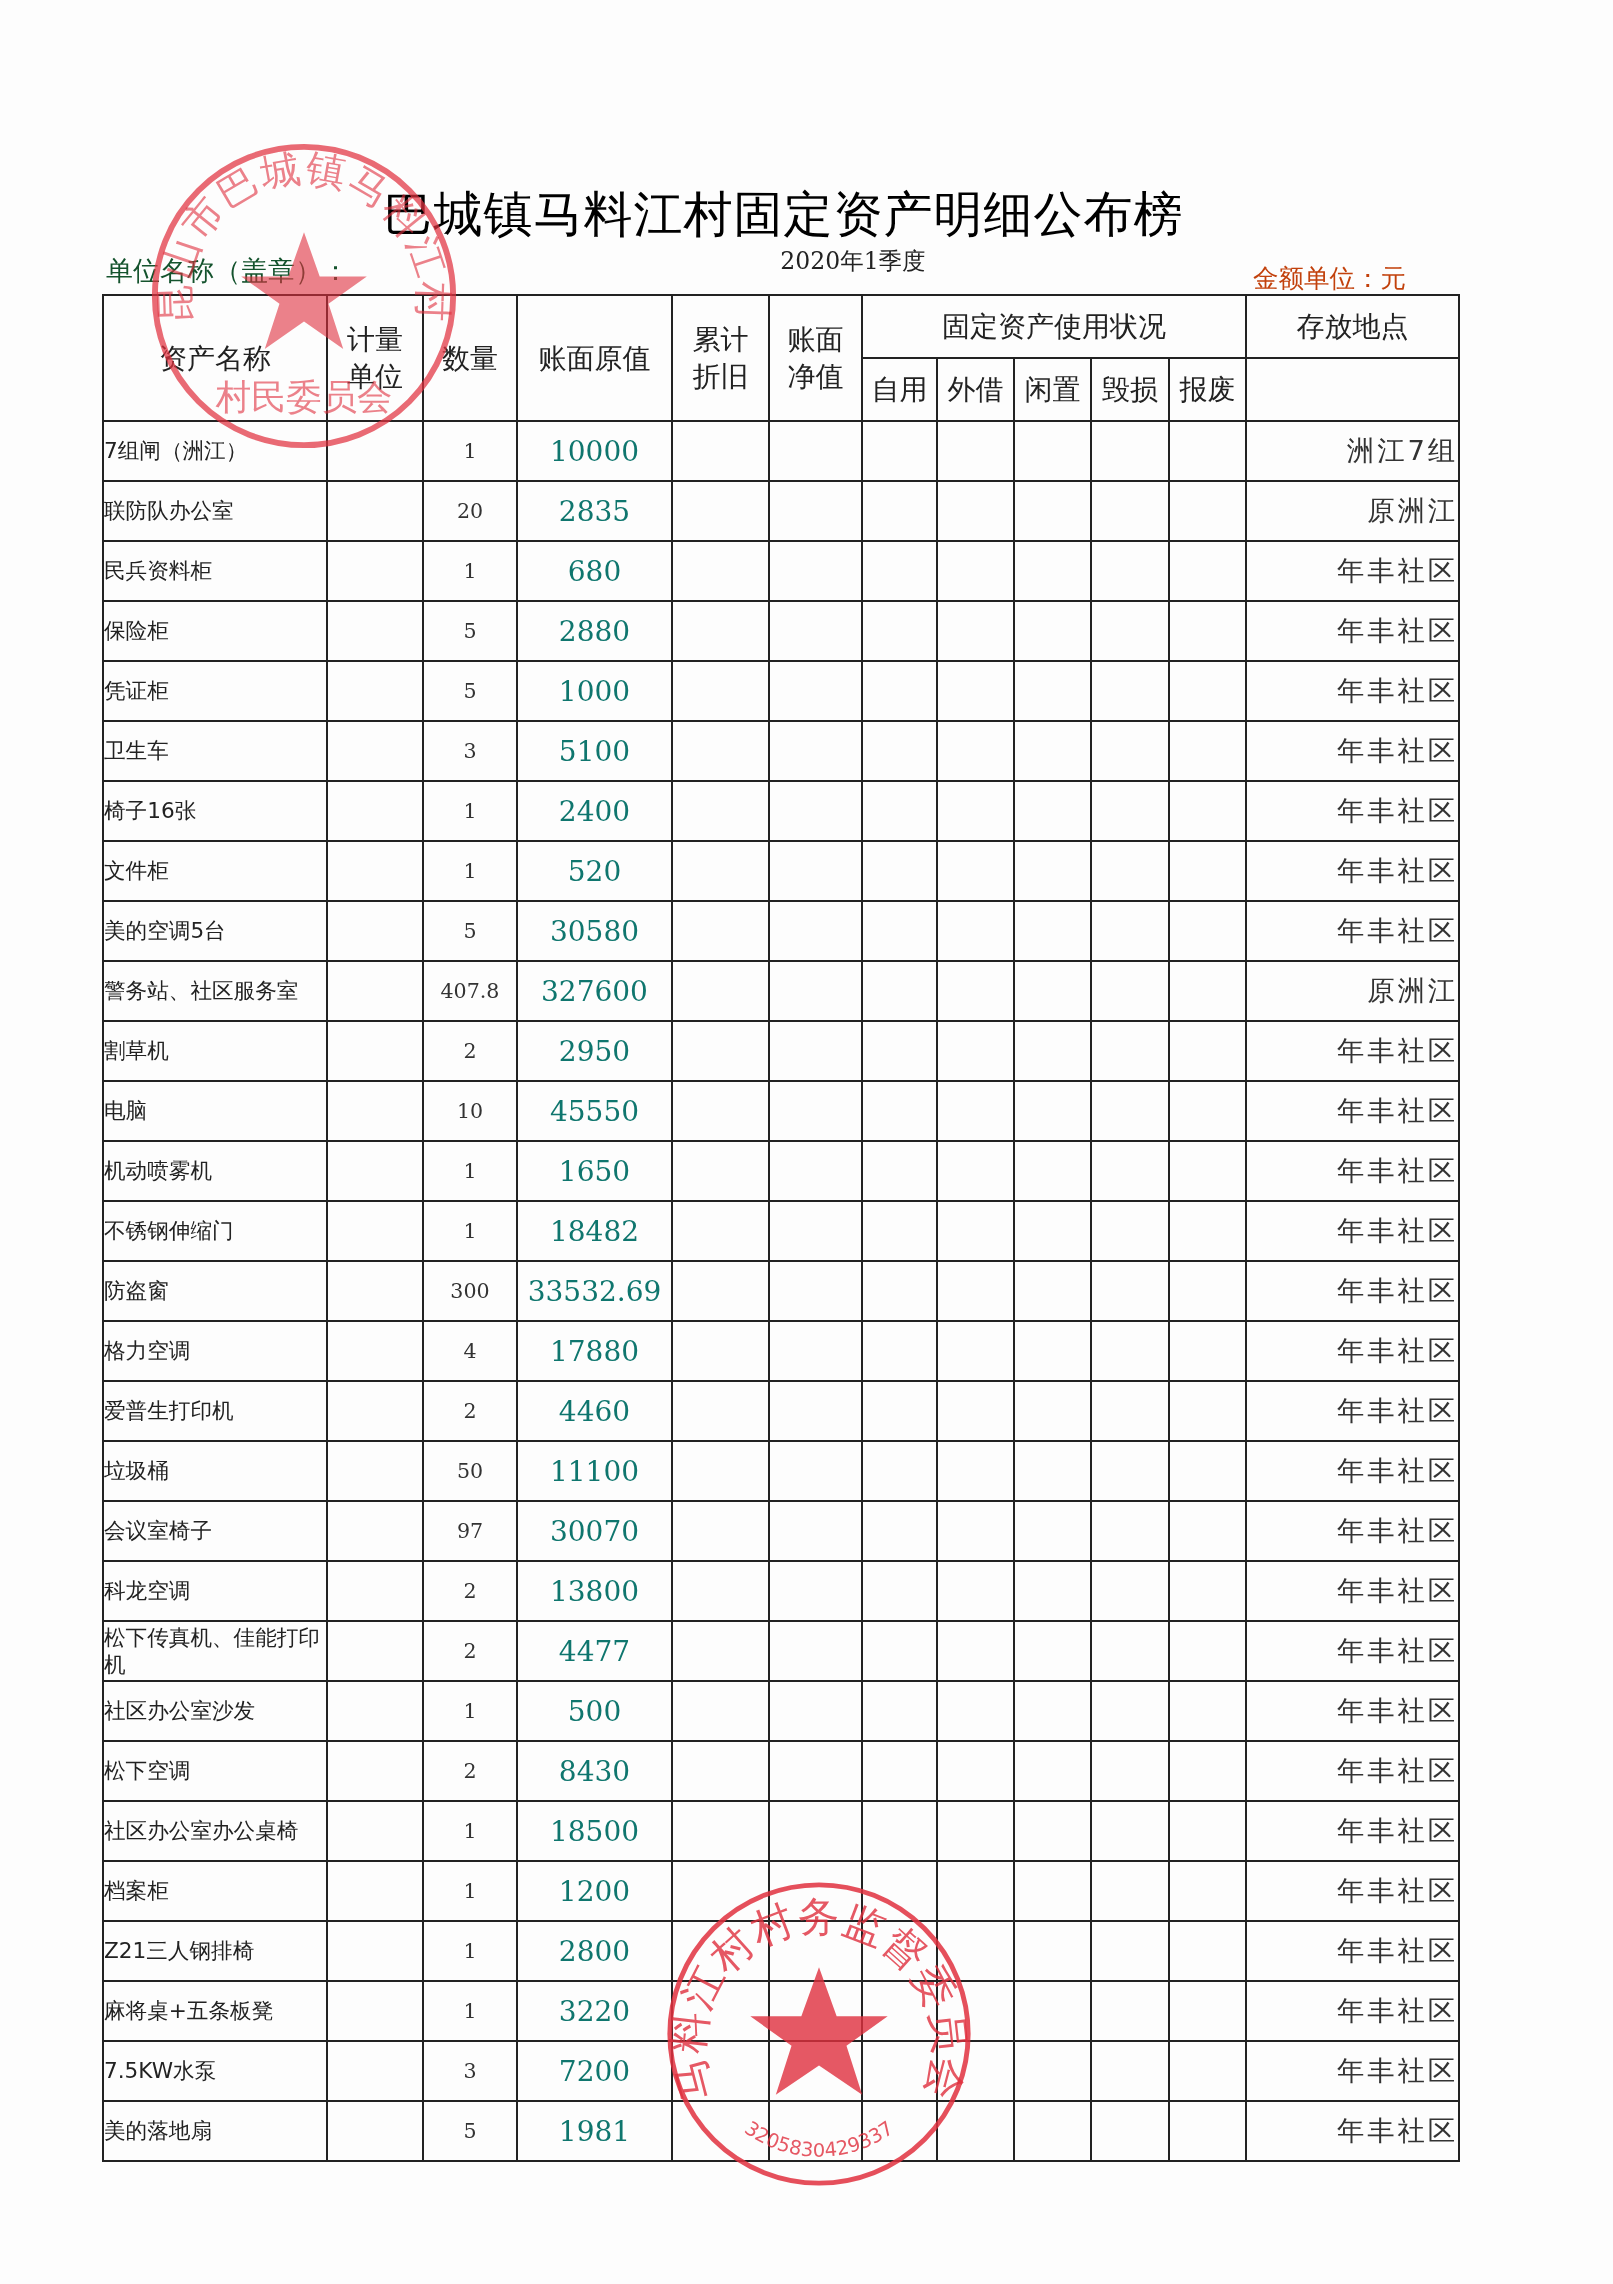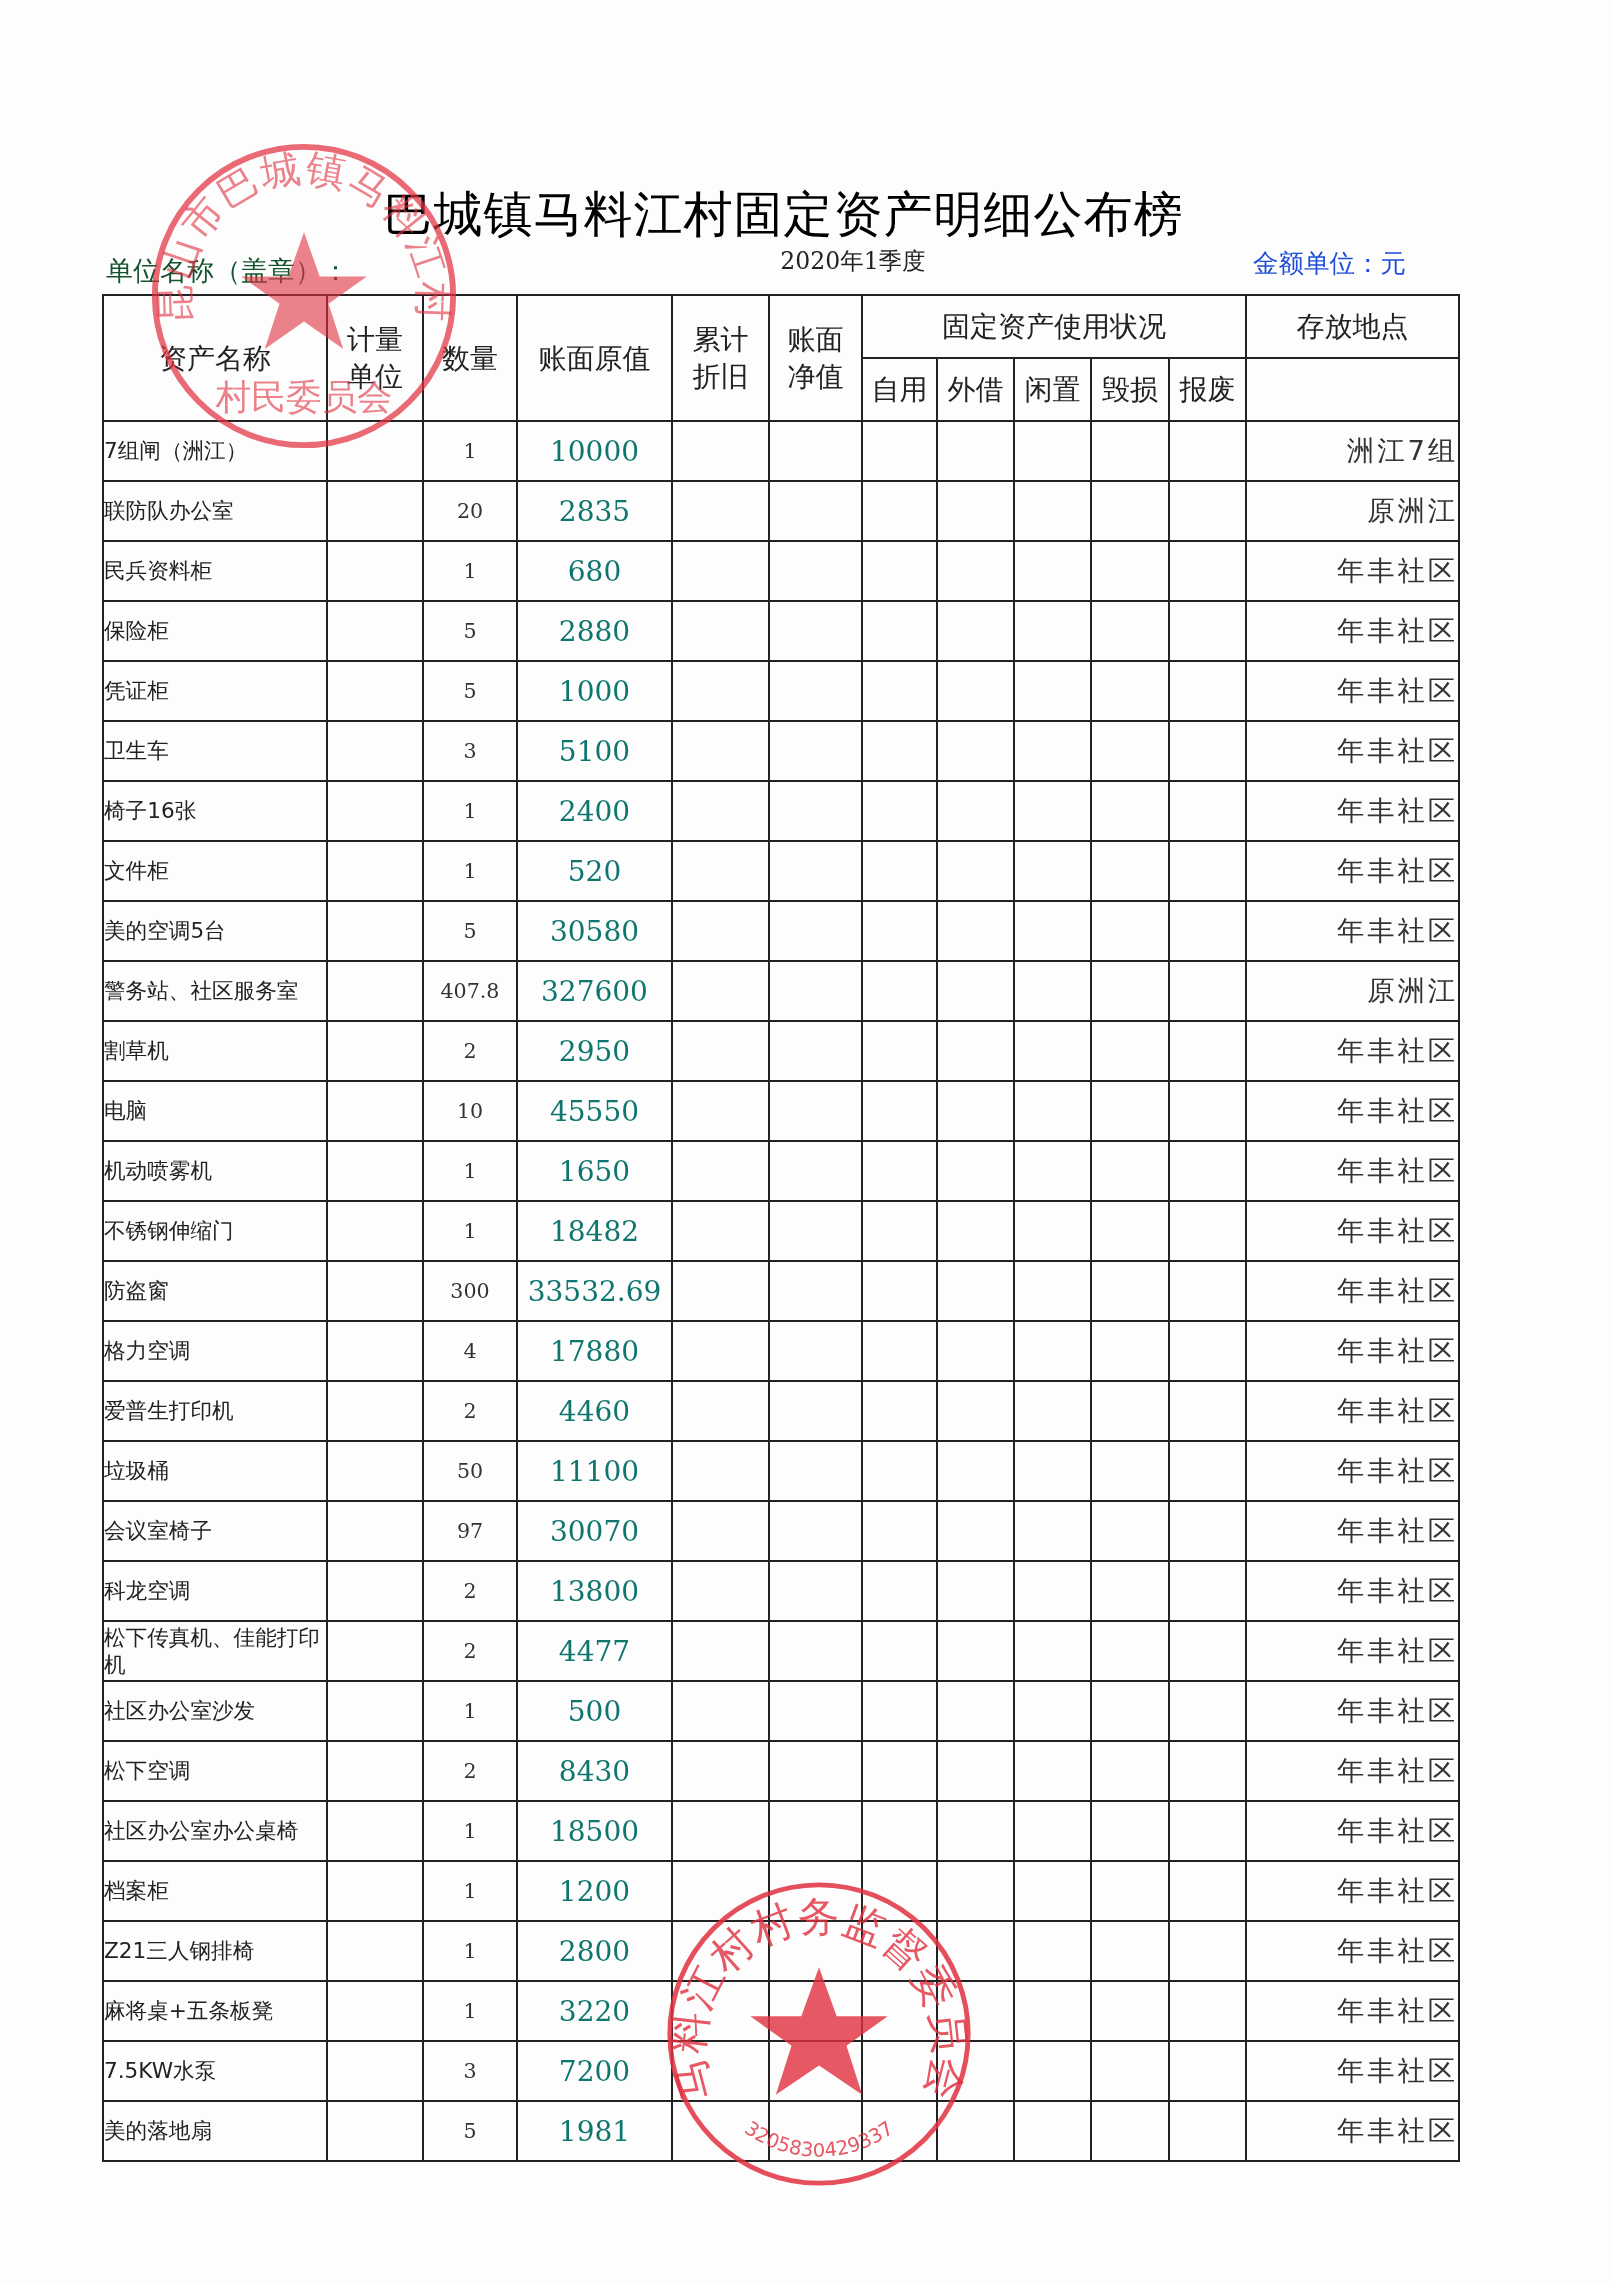--- a/index.html
+++ b/index.html
@@ -6,21 +6,21 @@
   body {
     width:1613px; height:2285px; position:relative; background:#fdfdfd;
     font-family: "DejaVu Serif", "Liberation Serif", serif; color:#1a1a1a; overflow:hidden;
   }
   .title {
     position:absolute; left:372px; top:182px; width:823px; text-align:center;
     font-family:"DejaVu Sans", sans-serif; font-size:49px; letter-spacing:1px; color:#000000;
   }
   .unit-label { position:absolute; left:106px; top:253px; font-size:27px; font-family:Liberation Mono, monospace; color:#14532d; }
   .period { position:absolute; left:745px; top:245px; width:216px; text-align:center; font-size:23.5px; color:#222; }
-  .currency { position:absolute; left:1253px; top:246px; font-size:25.5px; font-family:"DejaVu Sans", sans-serif; color:#1d4ed8; }
+  .currency { position:absolute; left:1253px; top:261px; font-size:25.5px; font-family:"DejaVu Sans", sans-serif; color:#c2410c; }
 
   table.assets {
     position:absolute; left:102px; top:294px; width:1358px;
     border-collapse:collapse; table-layout:fixed; border:2.9px solid #111;
   }
   table.assets th, table.assets td { border:2px solid #222; padding:0; overflow:hidden; }
   table.assets th {
     font-weight:normal; font-family:"DejaVu Sans", sans-serif; font-size:28px; line-height:37px; color:#222;
   }
   tr.h1 th { height:61px; }

